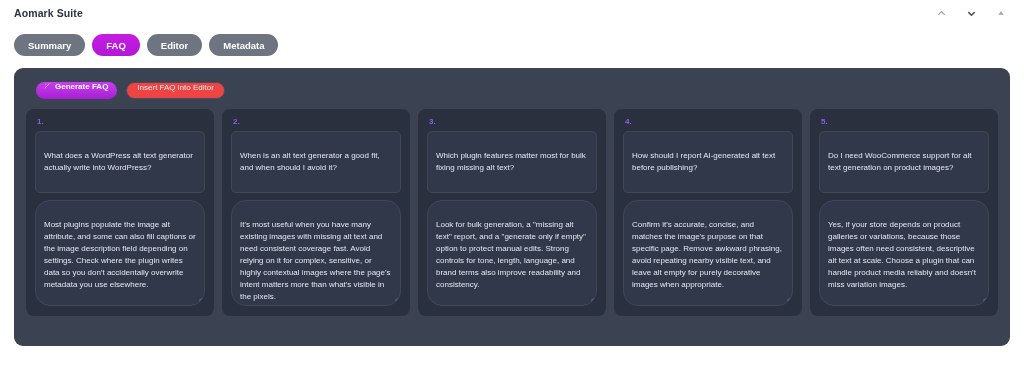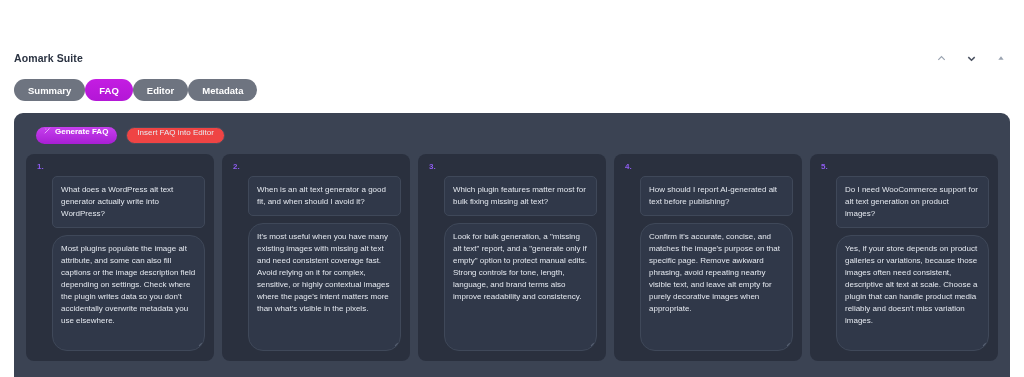--- a/index.html
+++ b/index.html
@@ -18,21 +18,20 @@
     position: relative;
     background: #ffffff;
   }
 
   
   .header {
     height: 26px;
     display: flex;
     align-items: center;
     padding: 0 12px 0 14px;
-    margin-top: 45px;
   }
   .app-title {
     font-size: 10.5px;
     font-weight: bold;
     color: #2b3342;
     letter-spacing: 0.1px;
   }
   .header-spacer { flex: 1; }
   .header-controls {
     display: flex;
@@ -48,20 +47,21 @@
     justify-content: center;
     color: #9aa3b0;
   }
   .hdr-icon.strong { color: #4a5160; }
   .hdr-icon.small svg { width: 8px; height: 8px; }
 
   
   .tabs {
     display: flex;
     align-items: center;
+    gap: 7px;
     padding: 8px 1px 9px 14px;
   }
   .tab {
     height: 22px;
     padding: 0 14px;
     border-radius: 11px;
     background: #6e7480;
     color: #ffffff;
     font-size: 9.5px;
     font-weight: bold;
@@ -149,23 +149,22 @@
     padding-left: 2px;
   }
   .field {
     position: relative;
     background: #303849;
     border: 1px solid #3f4859;
     border-radius: 5px;
     color: #e4e8ef;
     font-size: 8px;
     line-height: 1.5;
-    padding: 7px 8px;
+    padding: 18px 8px;
     overflow: hidden;
-    margin-left: 17px;
   }
   .field-question {
     min-height: 40px;
     margin-bottom: 7px;
   }
   .field-answer {
     flex: 1;
     border-radius: 15px;
   }
   .grip {

